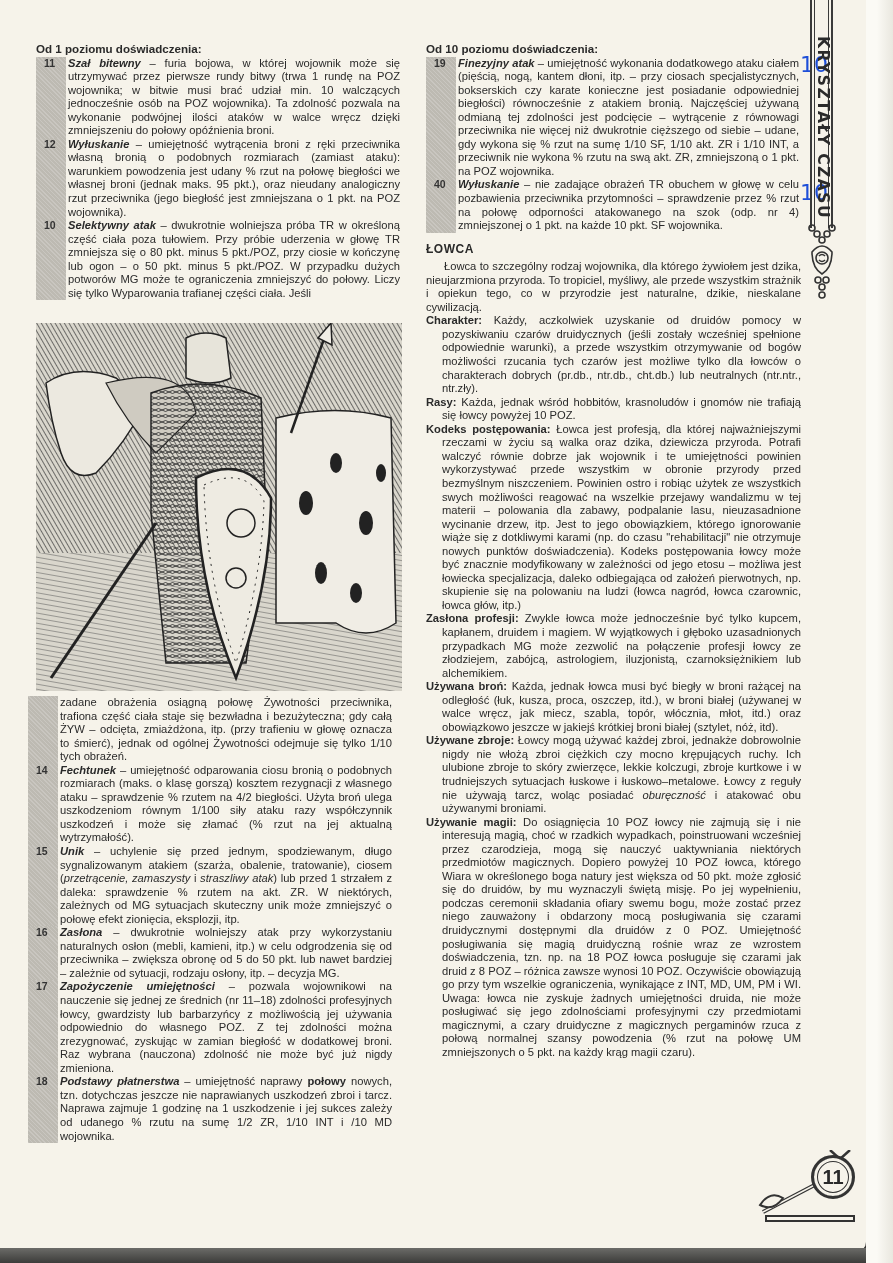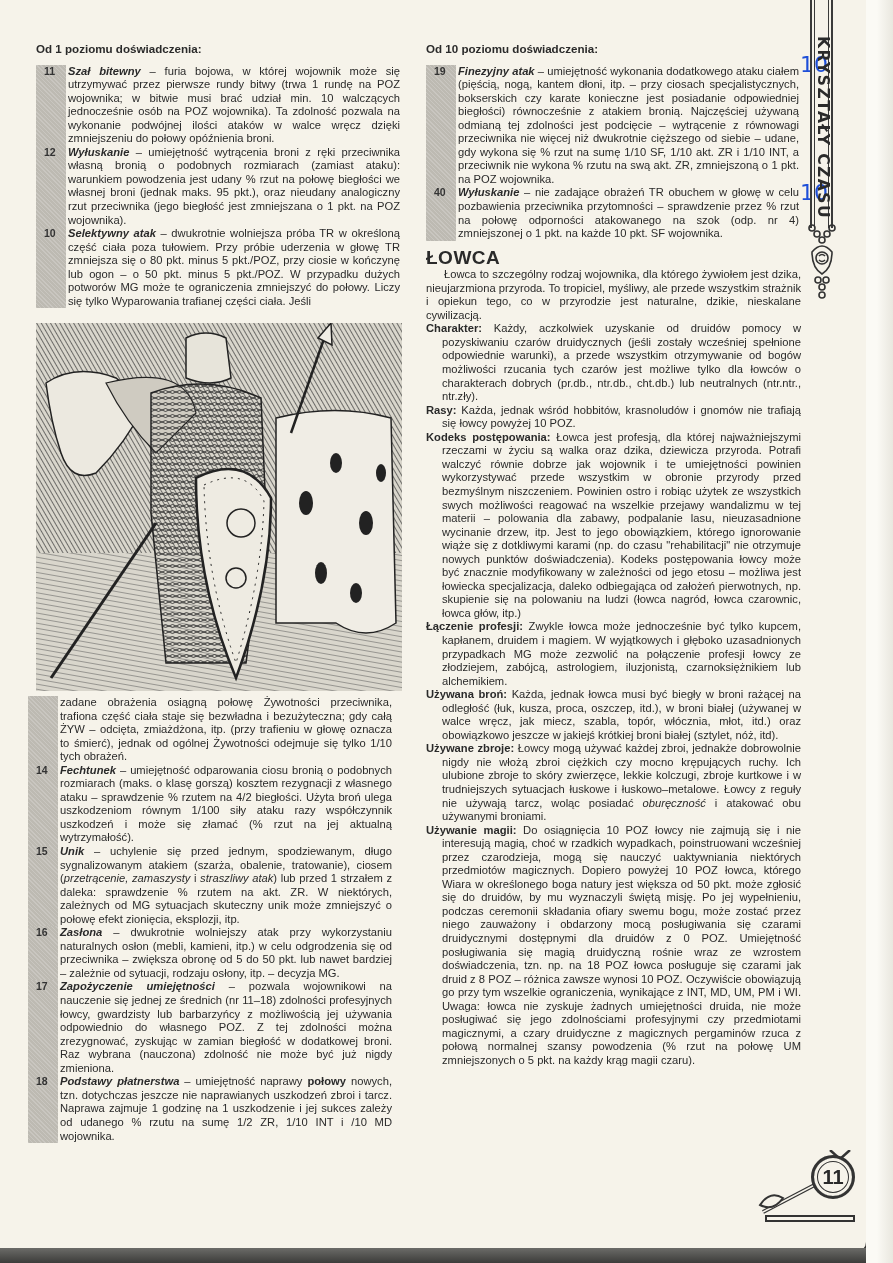--- a/index.html
+++ b/index.html
@@ -22,42 +22,42 @@
   }
   .bottom-shadow {
     position: absolute; left: 0; top: 1248px; width: 866px; height: 15px;
     background: linear-gradient(180deg,#6b6b68,#3c3c3a);
   }
 
   .col { position: absolute; font-size: 11.2px; line-height: 13.55px; text-align: justify; }
   .col-left { left: 36px; top: 42px; width: 366px; }
   .col-right { left: 426px; top: 42px; width: 375px; }
 
-  .level-heading { font-weight: bold; font-size: 11.6px; margin-bottom: 9px; }
+  .level-heading { font-weight: bold; font-size: 11.6px; margin-bottom: 1px; }
   .skill {
     position: relative; padding-left: 32px; padding-right: 2px;
   }
   .skill .band {
     position: absolute; left: 0; top: 0; bottom: 0; width: 30px;
     background:
       repeating-linear-gradient(45deg, rgba(255,255,255,0.18) 0 1px, transparent 1px 3px),
       #bdbab2;
   }
   .skill .num {
     position: absolute; left: 8px; top: 0; font-weight: bold; font-size: 10.5px; color: #333;
   }
   .skill .title { font-weight: bold; font-style: italic; margin-top: 44px; }
 
   .illustration {
     position: absolute; left: 36px; top: 323px; width: 366px; height: 368px;
     background: #eceae2; overflow: hidden;
   }
 
   .section-title {
-    font-weight: bold; font-size: 19px; letter-spacing: 0.5px; margin: 10px 0 4px 0;
+    font-weight: bold; font-size: 12px; letter-spacing: 0.5px; margin: 10px 0 4px 0;
     text-align: left;
   }
   .para-indent { text-indent: 18px; }
   .dt { padding-left: 16px; text-indent: -16px; }
   .dt .term { font-weight: bold; }
   .ital { font-style: italic; }
 
   .side-strip {
     position: absolute; left: 806px; top: 0; width: 30px; height: 300px;
   }
@@ -198,21 +198,21 @@
       <span class="num">40</span>
       <span class="title">Wyłuskanie</span><span> – nie zadające obrażeń TR obuchem w głowę w celu pozbawienia przeciwnika przytomności – sprawdzenie przez % rzut na połowę odporności atakowanego na szok (odp. nr 4) zmniejszonej o 1 pkt. na każde 10 pkt. SF wojownika.</span>
     </div>
 
     <div class="section-title">ŁOWCA</div>
     <div class="para-indent">Łowca to szczególny rodzaj wojownika, dla którego żywiołem jest dzika, nieujarzmiona przyroda. To tropiciel, myśliwy, ale przede wszystkim strażnik i opiekun tego, co w przyrodzie jest naturalne, dzikie, nieskalane cywilizacją.</div>
 
     <div class="dt"><span class="term">Charakter:</span><span> Każdy, aczkolwiek uzyskanie od druidów pomocy w pozyskiwaniu czarów druidycznych (jeśli zostały wcześniej spełnione odpowiednie warunki), a przede wszystkim otrzymywanie od bogów możliwości rzucania tych czarów jest możliwe tylko dla łowców o charakterach dobrych (pr.db., ntr.db., cht.db.) lub neutralnych (ntr.ntr., ntr.zły).</span></div>
     <div class="dt"><span class="term">Rasy:</span><span> Każda, jednak wśród hobbitów, krasnoludów i gnomów nie trafiają się łowcy powyżej 10 POZ.</span></div>
     <div class="dt"><span class="term">Kodeks postępowania:</span><span> Łowca jest profesją, dla której najważniejszymi rzeczami w życiu są walka oraz dzika, dziewicza przyroda. Potrafi walczyć równie dobrze jak wojownik i te umiejętności powinien wykorzystywać przede wszystkim w obronie przyrody przed bezmyślnym niszczeniem. Powinien ostro i robiąc użytek ze wszystkich swych możliwości reagować na wszelkie przejawy wandalizmu w tej materii – polowania dla zabawy, podpalanie lasu, nieuzasadnione wycinanie drzew, itp. Jest to jego obowiązkiem, którego ignorowanie wiąże się z dotkliwymi karami (np. do czasu "rehabilitacji" nie otrzymuje nowych punktów doświadczenia). Kodeks postępowania łowcy może być znacznie modyfikowany w zależności od jego etosu – możliwa jest łowiecka specjalizacja, daleko odbiegająca od założeń pierwotnych, np. skupienie się na polowaniu na ludzi (łowca nagród, łowca czarownic, łowca głów, itp.)</span></div>
-    <div class="dt"><span class="term">Łączenie profesji:</span><span> Zwykle łowca może jednocześnie być tylko kupcem, kapłanem, druidem i magiem. W wyjątkowych i głęboko uzasadnionych przypadkach MG może zezwolić na połączenie profesji łowcy ze złodziejem, zabójcą, astrologiem, iluzjonistą, czarnoksiężnikiem lub alchemikiem.</span></div>
+    <div class="dt"><span class="term">Zasłona profesji:</span><span> Zwykle łowca może jednocześnie być tylko kupcem, kapłanem, druidem i magiem. W wyjątkowych i głęboko uzasadnionych przypadkach MG może zezwolić na połączenie profesji łowcy ze złodziejem, zabójcą, astrologiem, iluzjonistą, czarnoksiężnikiem lub alchemikiem.</span></div>
     <div class="dt"><span class="term">Używana broń:</span><span> Każda, jednak łowca musi być biegły w broni rażącej na odległość (łuk, kusza, proca, oszczep, itd.), w broni białej (używanej w walce wręcz, jak miecz, szabla, topór, włócznia, młot, itd.) oraz obowiązkowo jeszcze w jakiejś krótkiej broni białej (sztylet, nóż, itd).</span></div>
     <div class="dt"><span class="term">Używane zbroje:</span><span> Łowcy mogą używać każdej zbroi, jednakże dobrowolnie nigdy nie włożą zbroi ciężkich czy mocno krępujących ruchy. Ich ulubione zbroje to skóry zwierzęce, lekkie kolczugi, zbroje kurtkowe i w trudniejszych sytuacjach łuskowe i łuskowo–metalowe. Łowcy z reguły nie używają tarcz, woląc posiadać </span><span class="ital">oburęczność</span><span> i atakować obu używanymi broniami.</span></div>
     <div class="dt"><span class="term">Używanie magii:</span><span> Do osiągnięcia 10 POZ łowcy nie zajmują się i nie interesują magią, choć w rzadkich wypadkach, poinstruowani wcześniej przez czarodzieja, mogą się nauczyć uaktywniania niektórych przedmiotów magicznych. Dopiero powyżej 10 POZ łowca, którego Wiara w określonego boga natury jest większa od 50 pkt. może zgłosić się do druidów, by mu wyznaczyli świętą misję. Po jej wypełnieniu, podczas ceremonii składania ofiary swemu bogu, może zostać przez niego zauważony i obdarzony mocą posługiwania się czarami druidycznymi dostępnymi dla druidów z 0 POZ. Umiejętność posługiwania się magią druidyczną rośnie wraz ze wzrostem doświadczenia, tzn. np. na 18 POZ łowca posługuje się czarami jak druid z 8 POZ – różnica zawsze wynosi 10 POZ. Oczywiście obowiązują go przy tym wszelkie ograniczenia, wynikające z INT, MD, UM, PM i WI. Uwaga: łowca nie zyskuje żadnych umiejętności druida, nie może posługiwać się jego zdolnościami profesyjnymi czy przedmiotami magicznymi, a czary druidyczne z magicznych pergaminów rzuca z połową normalnej szansy powodzenia (% rzut na połowę UM zmniejszonych o 5 pkt. na każdy krąg magii czaru).</span></div>
   </div>
 
   <div class="pencil-mark" style="left:800px; top:52px;">10</div>
   <div class="pencil-mark" style="left:800px; top:180px;">10</div>
 
   <div class="side-strip">
     <div class="side-box">

